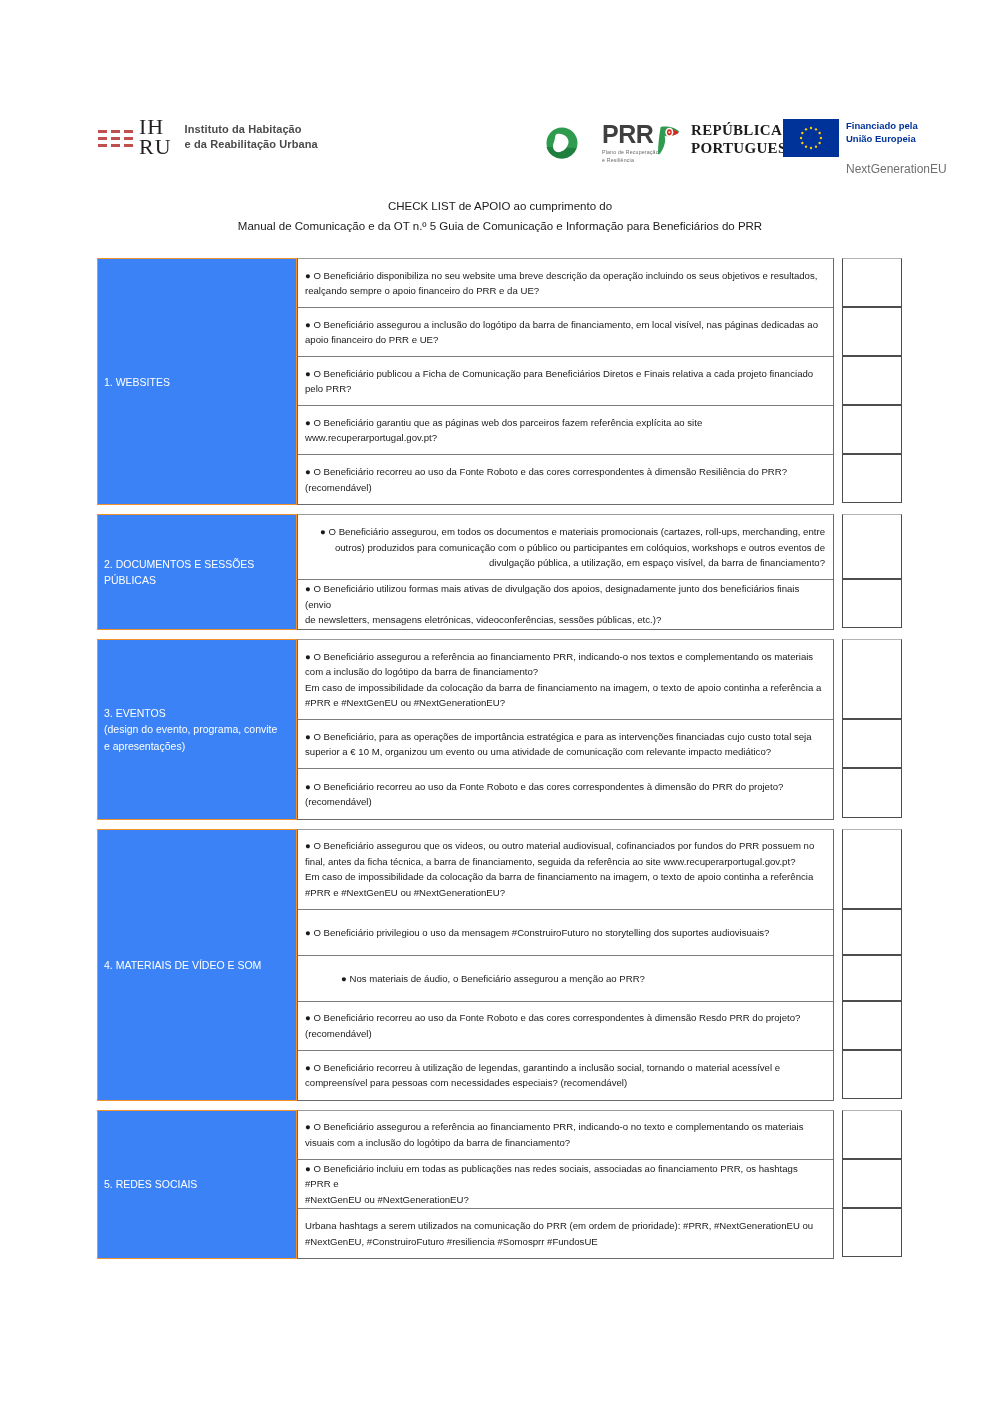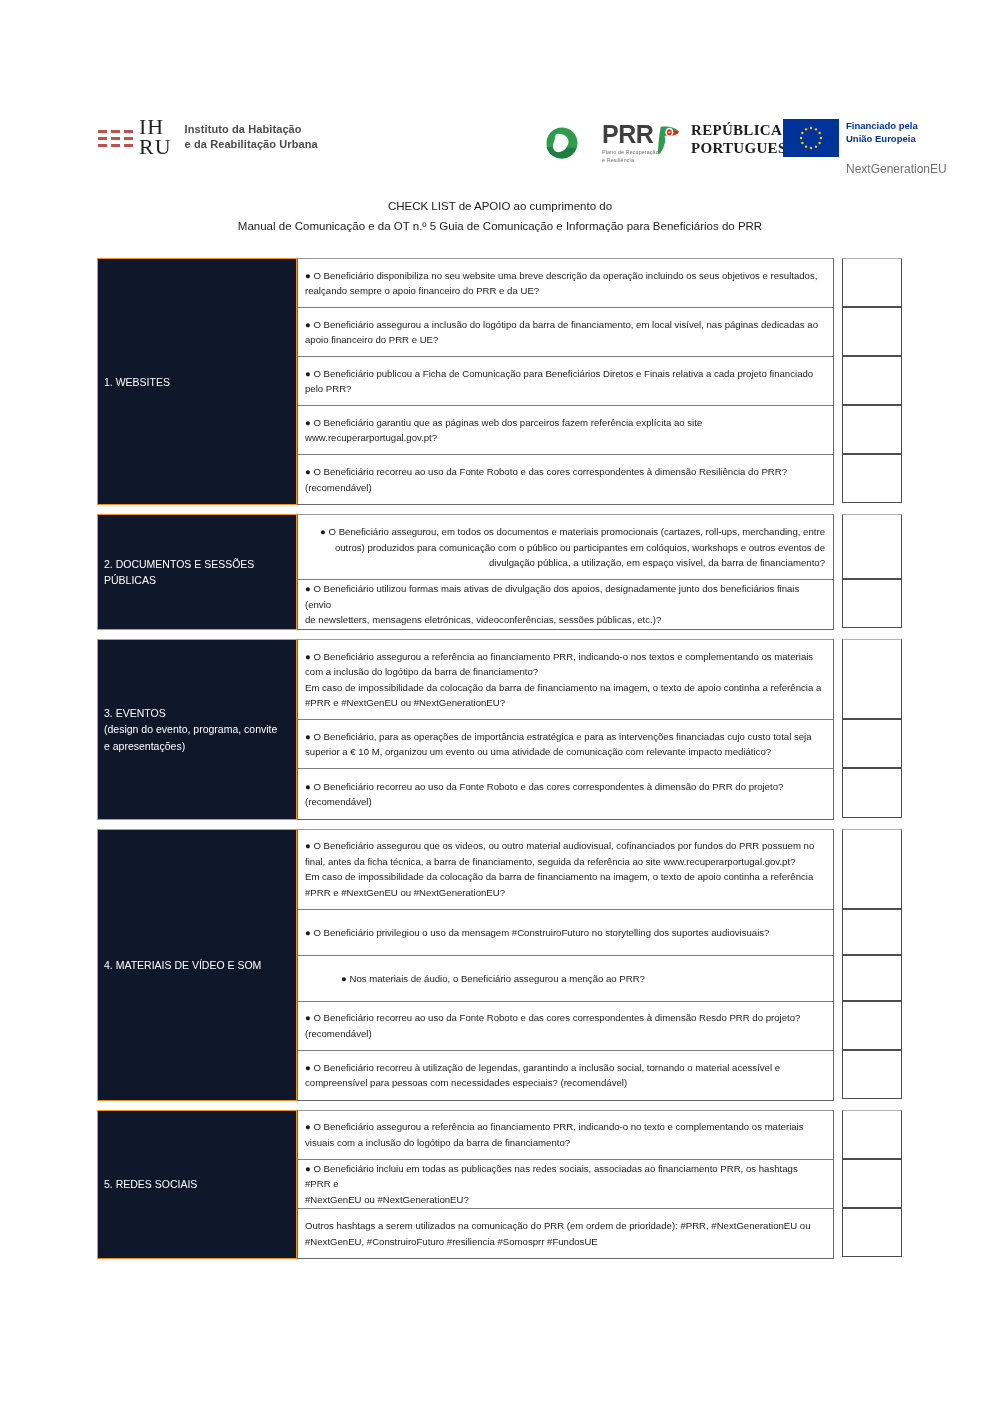--- a/index.html
+++ b/index.html
@@ -154,21 +154,21 @@
   .section {
     display: flex;
     align-items: stretch;
     margin-bottom: 9px;
   }
   .section:last-child { margin-bottom: 0; }
 
   .sec-label {
     width: 200px;
     flex: 0 0 200px;
-    background: #0f172a;
+    background: #3b82f6;
     border: 1px solid #F4902B;
     box-sizing: border-box;
     display: flex;
     align-items: center;
     padding: 0 6px;
     color: #ffffff;
     font-size: 10.5px;
     line-height: 1.55;
   }
   .sec-rows {
@@ -438,21 +438,21 @@
       <div class="sec-rows">
         <div class="row-text" style="height: 49.1px;">
           <p>● O Beneficiário assegurou a referência ao financiamento PRR, indicando-o no texto e complementando os materiais</p>
           <p>visuais com a inclusão do logótipo da barra de financiamento?</p>
         </div>
         <div class="row-text" style="height: 49.1px;">
           <p>● O Beneficiário incluiu em todas as publicações nas redes sociais, associadas ao financiamento PRR, os hashtags #PRR e</p>
           <p>#NextGenEU ou  #NextGenerationEU?</p>
         </div>
         <div class="row-text" style="height: 49.1px;">
-          <p>Outros hashtags a serem utilizados na comunicação do PRR (em ordem de prioridade): #PRR, #NextGenerationEU ou</p>
+          <p>Urbana hashtags a serem utilizados na comunicação do PRR (em ordem de prioridade): #PRR, #NextGenerationEU ou</p>
           <p>#NextGenEU, #ConstruiroFuturo #resiliencia #Somosprr #FundosUE</p>
         </div>
       </div>
       <div class="sec-checks">
         <div class="check-box first" style="height: 49.1px;"></div>
         <div class="check-box" style="height: 49.1px;"></div>
         <div class="check-box" style="height: 49.1px;"></div>
       </div>
     </div>
   </div>

